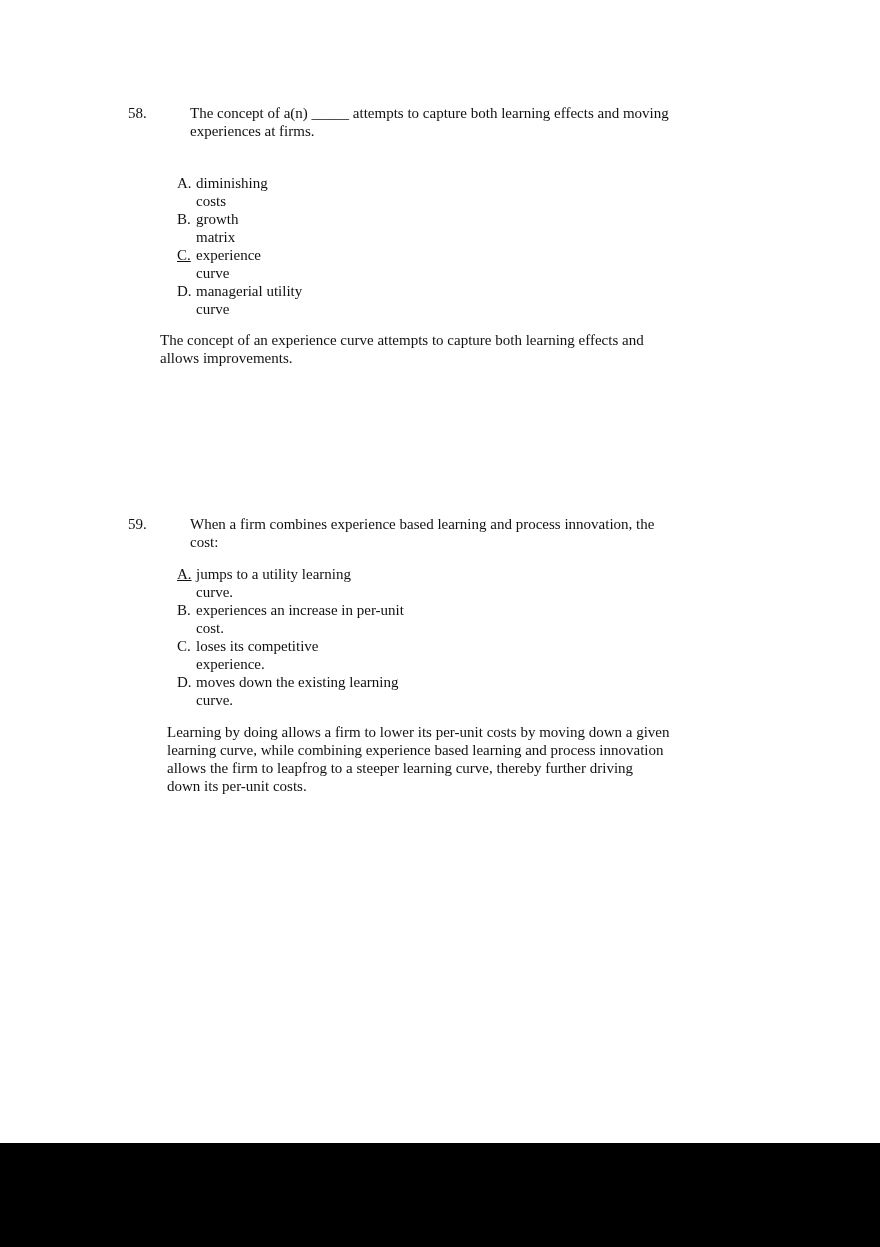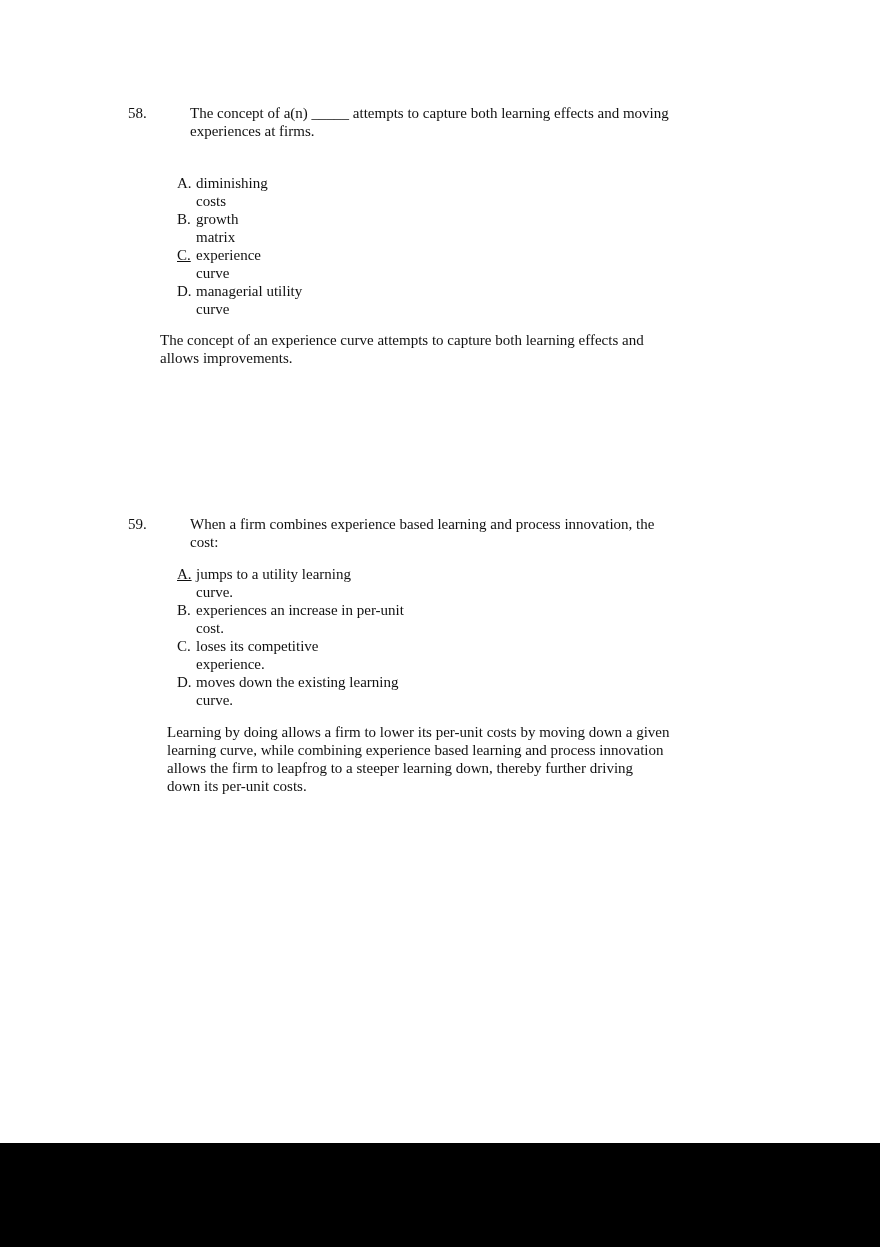--- a/index.html
+++ b/index.html
@@ -115,19 +115,19 @@
       <span class="opt-text">
         <div>moves down the existing learning</div>
         <div>curve.</div>
       </span>
     </div>
   </div>
 
   <div class="block" style="left:167px; top:723px;">
     <div>Learning by doing allows a firm to lower its per-unit costs by moving down a given</div>
     <div>learning curve, while combining experience based learning and process innovation</div>
-    <div>allows the firm to leapfrog to a steeper learning down, thereby further driving</div>
+    <div>allows the firm to leapfrog to a steeper learning curve, thereby further driving</div>
     <div>down its per-unit costs.</div>
   </div>
 
   <div class="footer-bar" style="background: rgb(0, 0, 0);"></div>
 
 </div>
 
 </body></html>

